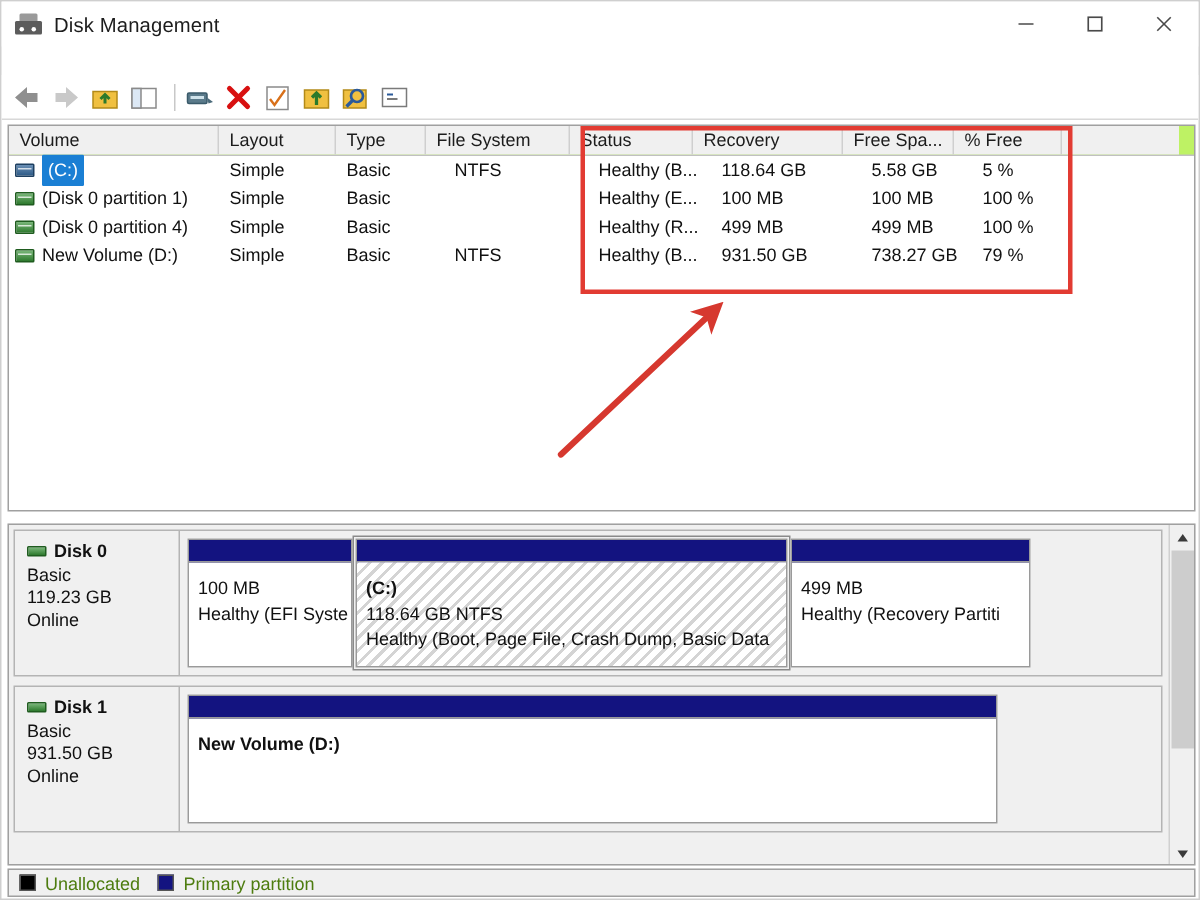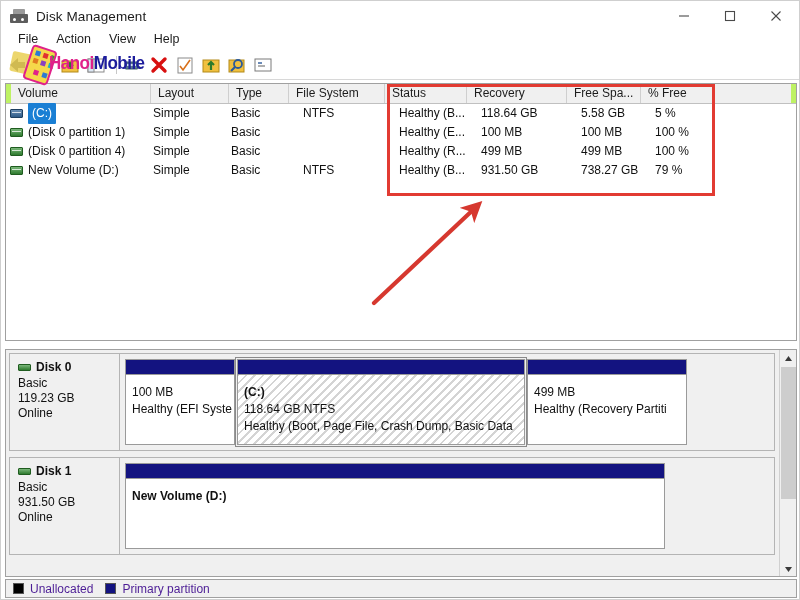--- a/index.html
+++ b/index.html
@@ -138,21 +138,20 @@
     width: 792px; height: 258px;
     background: #ffffff;
     border: 1px solid #a0a0a0;
     overflow: hidden;
   }
   .vol-header {
     display: flex;
     height: 20px;
     background: #bef264;
     border-bottom: 1px solid #c0c0c0;
-    justify-content: center;
   }
   .vh-cell {
     font-size: 12px; color: #1c1c1c;
     padding: 2px 0 0 7px;
     border-right: 1px solid #cfcfcf;
     background: #f0f0f0;
     overflow: hidden; white-space: nowrap;
     height: 19px;
   }
   .vol-rows { }
@@ -301,21 +300,21 @@
     width: 792px; height: 19px;
     background: #f0f0f0;
     border: 1px solid #a0a0a0;
     display: flex; align-items: center;
     padding-left: 7px;
   }
   .lg-item { display: flex; align-items: center; margin-right: 12px; }
   .lg-sw { width: 11px; height: 11px; margin-right: 6px; border: 1px solid #555; }
   .lg-sw.unalloc { background: #000000; }
   .lg-sw.primary { background: #131380; }
-  .lg-tx { font-size: 12px; color: #4c1d95; }
+  .lg-tx { font-size: 12px; color: #4d7c0f; }
 </style>
 </head>
 <body>
 
 <div id="app">
 
   <div class="titlebar">
     <div class="title-icon">
       <div class="drv-top"></div>
       <div class="drv-body"></div>
@@ -336,26 +335,20 @@
       </div>
       <div class="win-btn">
         <svg width="12" height="12" viewBox="0 0 12 12">
             <line x1="1.5" y1="1.5" x2="10.5" y2="10.5" stroke="#4a4a4a" stroke-width="1.1"></line>
             <line x1="10.5" y1="1.5" x2="1.5" y2="10.5" stroke="#4a4a4a" stroke-width="1.1"></line>
           </svg>
       </div>
     </div>
   </div>
 
-  <div class="menubar">
-    <div class="menu-item">File</div>
-    <div class="menu-item">Action</div>
-    <div class="menu-item">View</div>
-    <div class="menu-item">Help</div>
-  </div>
 
   <div class="toolbar">
     <div class="tb-icon">
       <svg width="22" height="22" viewBox="0 0 22 22">
         <path d="M11 4 L3 11 L11 18 L11 14 L18 14 L18 8 L11 8 Z" fill="#8f8f8f"></path>
       </svg>
     </div>
     <div class="tb-icon">
       <svg width="22" height="22" viewBox="0 0 22 22">
         <path d="M11 4 L19 11 L11 18 L11 14 L4 14 L4 8 L11 8 Z" fill="#c9c9c9"></path>
@@ -407,34 +400,20 @@
     </div>
     <div class="tb-icon">
       <svg width="22" height="22" viewBox="0 0 22 22">
         <rect x="3" y="5" width="16" height="12" fill="#ffffff" stroke="#7a7a7a"></rect>
         <line x1="6" y1="9" x2="10" y2="9" stroke="#2b5a9a" stroke-width="1.4"></line>
         <line x1="6" y1="12" x2="13" y2="12" stroke="#7a7a7a" stroke-width="1.2"></line>
       </svg>
     </div>
   </div>
 
-  <div class="watermark">
-    <div class="wm-blob" style="left:0px;top:4px;width:22px;height:20px;background:rgba(230,200,60,.75);transform:rotate(12deg);"></div>
-    <div class="wm-phone">
-      <div class="sq" style="left:3px;top:3px;background:#2b7ad4;"></div>
-      <div class="sq" style="left:11px;top:3px;background:#e03030;"></div>
-      <div class="sq" style="left:19px;top:3px;background:#2fa02f;"></div>
-      <div class="sq" style="left:3px;top:11px;background:#e07a20;"></div>
-      <div class="sq" style="left:11px;top:11px;background:#8a40c0;"></div>
-      <div class="sq" style="left:19px;top:11px;background:#20b0c0;"></div>
-      <div class="sq" style="left:7px;top:22px;background:#e0218a;"></div>
-      <div class="sq" style="left:16px;top:22px;background:#2b7ad4;"></div>
-    </div>
-    <div class="wm-text"><span class="b1">Hanoi</span><span class="b2">Mobile</span></div>
-  </div>
 
   <div class="vol-panel">
     <div class="vol-header">
       <div class="vh-cell" style="width:140px">Volume</div>
       <div class="vh-cell" style="width:78px">Layout</div>
       <div class="vh-cell" style="width:60px">Type</div>
       <div class="vh-cell" style="width:96px">File System</div>
       <div class="vh-cell" style="width:82px">Status</div>
       <div class="vh-cell" style="width:100px">Recovery</div>
       <div class="vh-cell" style="width:74px">Free Spa...</div>

